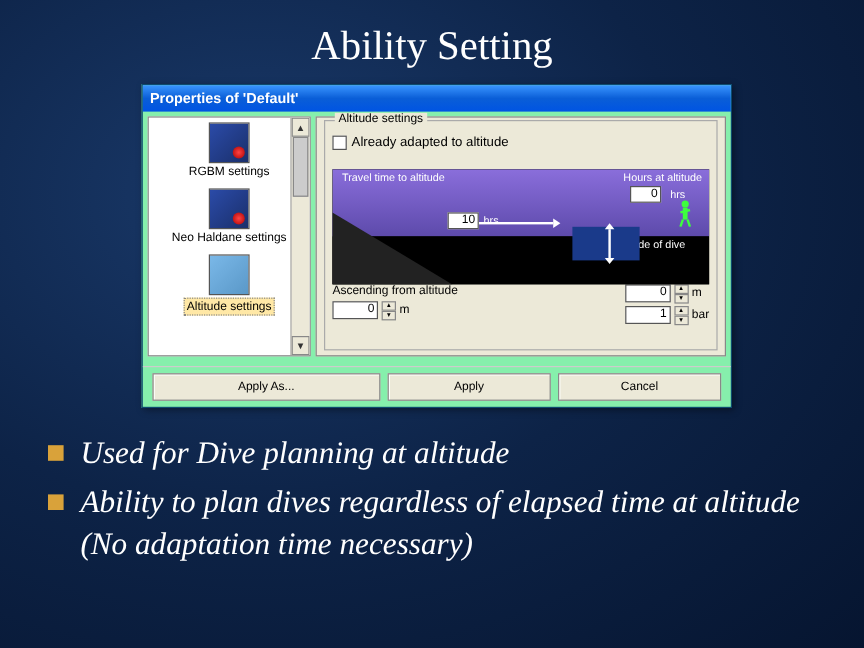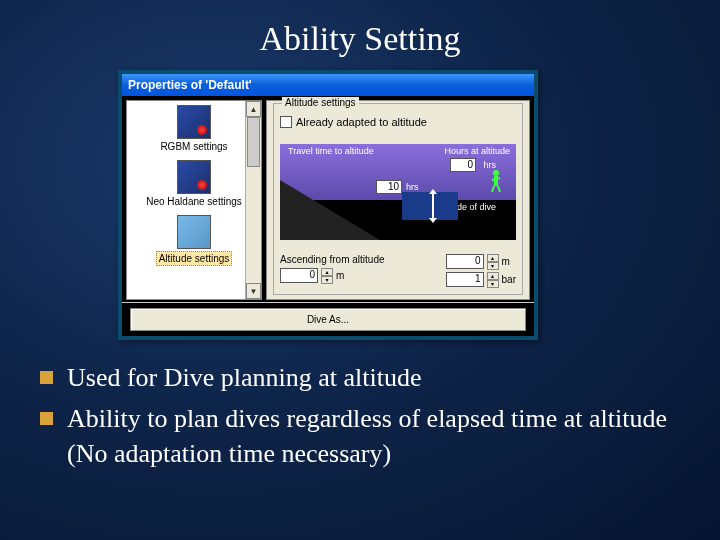--- a/index.html
+++ b/index.html
@@ -9,23 +9,23 @@
     font-family: "Times New Roman", serif;
     overflow: hidden;
     position: relative;
   }
   .slide-title {
     color: #fff; font-size: 34px; text-align: center;
     padding-top: 20px; font-weight: normal;
   }
   .window {
     position: absolute; left: 118px; top: 70px;
-    width: 420px; height: 270px;
-    background: #000000;
-    border: 4px solid #0c4a6e;
+    width: 492px; height: 270px;
+    background: #86efac;
+    border: 1px solid #0c4a6e;
     font-family: Tahoma, sans-serif; font-size: 11px;
     box-shadow: 2px 2px 6px rgba(0,0,0,0.4);
   }
   .titlebar {
     height: 22px;
     background: linear-gradient(to bottom, #3a95ff 0%, #0a5ed7 50%, #0054e3 100%);
     color: #fff; font-weight: bold; font-size: 12px;
     padding: 3px 6px;
     display: flex; align-items: center;
   }
@@ -125,21 +125,21 @@
   }
   .arrow-v::before { top:-5px; border-bottom:5px solid #fff; }
   .arrow-v::after { bottom:-5px; border-top:5px solid #fff; }
   .dia-input {
     position:absolute; background:#fff; border:1px solid #555;
     font-size:10px; text-align:right; padding:0 2px; height:14px;
     z-index:4;
   }
   .dia-unit { position:absolute; color:#fff; font-size:9px; z-index:4; }
 
-  .bottom-fields { display:flex; margin-top:14px; gap:18px; }
+  .bottom-fields { display:flex; margin-top:0; gap:18px; }
   .field-col { display:flex; flex-direction:column; gap:3px; font-size:10px; }
   .field-col.right { margin-left:auto; }
   .num-row { display:flex; align-items:center; gap:3px; }
   .num-input {
     width:38px; height:15px; background:#fff; border:1px solid #555;
     font-size:10px; text-align:right; padding:0 2px;
   }
   .spin { width:12px; height:15px; display:flex; flex-direction:column; }
   .spin div { flex:1; border:1px solid #888; background:#ece9d8; font-size:6px; text-align:center; line-height:6px; }
 
@@ -152,21 +152,21 @@
     flex:1; background:#ece9d8; border:1px solid #888;
     font-size:10px; display:flex; align-items:center; justify-content:center;
     box-shadow: inset 1px 1px 0 #fff;
   }
   .btn:first-child { flex: 1.4; }
 
   .bullets {
     position:absolute; left:40px; right:40px; top:360px;
     color:#fff; font-size:26px; line-height:1.35;
   }
-  .bullet-row { display:flex; margin-bottom:6px; }
+  .bullet-row { display:flex; margin-bottom:6px;font-style:italic; }
   .bullet-sq {
     width:13px; height:13px; background:#d9a23a;
     flex-shrink:0; margin-top:11px; margin-right:14px;
   }
   .bullet-text { flex:1; }
 </style>
 </head>
 <body>
 
 <div class="slide-title">Ability Setting</div>
@@ -265,21 +265,23 @@
                 </div>
               <span>bar</span>
             </div>
           </div>
         </div>
       </div>
     </div>
   </div>
 
   <div class="button-row">
-    <div class="btn">Dive As...</div>
+    <div class="btn">Apply As...</div>
+    <div class="btn">Apply</div>
+    <div class="btn">Cancel</div>
   </div>
 </div>
 
 <div class="bullets">
   <div class="bullet-row">
     <div class="bullet-sq"></div>
     <div class="bullet-text">Used for Dive planning at altitude</div>
   </div>
   <div class="bullet-row">
     <div class="bullet-sq"></div>

